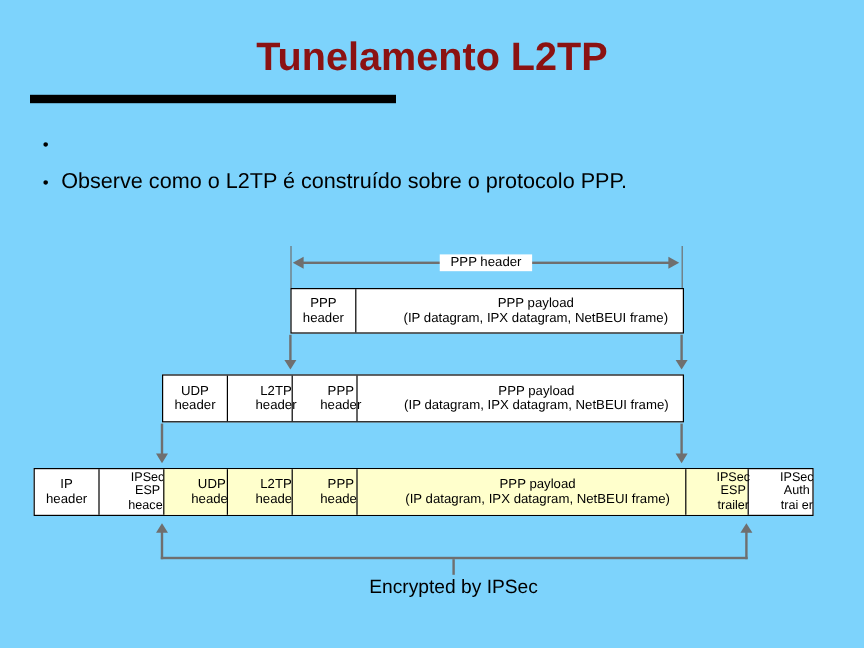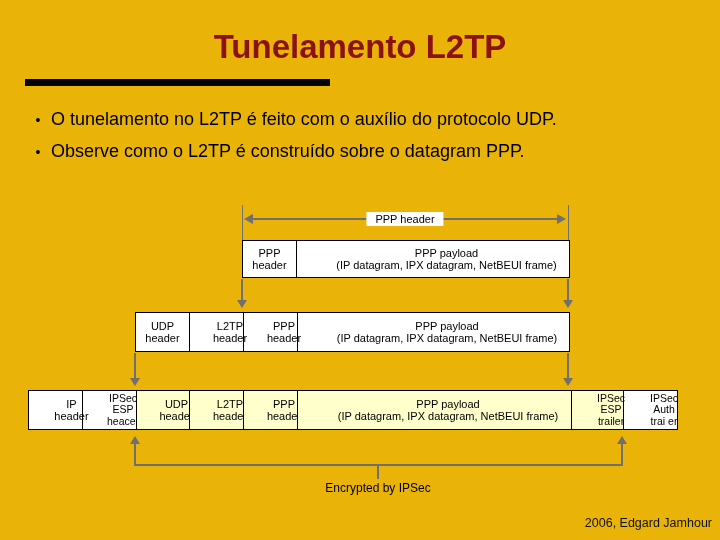--- a/index.html
+++ b/index.html
@@ -1,19 +1,19 @@
 <!DOCTYPE html>
 <html><head>
 <meta charset="utf-8">
 <style>
   html,body{margin:0;padding:0;background:#888;}
   .slide{
     position:relative;
     width:720px;height:540px;
-    background:#eab308;
+    background:#7dd3fc;
     margin:0 auto;
     overflow:hidden;
     font-family:"Liberation Sans", sans-serif;
     color:#000;
   }
   
   .title{
     position:absolute;left:0;top:28px;width:720px;
     text-align:center;
     font-size:33px;font-weight:bold;
@@ -72,43 +72,42 @@
   }
   .frame-arrow{position:absolute;left:244px;top:213px;width:322px;height:12px;}
   .frame-arrow .bar{position:absolute;left:7px;right:7px;top:5px;height:2px;background:#6F6F6F;}
   .frame-label{
     position:absolute;left:50%;top:-1px;transform:translateX(-50%);
     background:#fff;padding:0 9px;
     font-size:11px;line-height:14px;white-space:nowrap;
   }
   .encrypted-label{
     position:absolute;left:278px;top:481px;width:200px;
-    text-align:center;font-size:12px;
+    text-align:center;font-size:16px;
   }
   .credit{
     position:absolute;right:8px;top:516px;
     font-size:12.5px;color:#111;
   }
 </style>
 </head>
 <body>
 
 <div class="slide">
 
   <div class="title">Tunelamento L2TP</div>
   <div class="title-rule"></div>
 
   <div class="bullets">
     <div class="bullet-item">
       <span class="bullet-marker">•</span>
-      <span class="bullet-text">O tunelamento no L2TP é feito com o auxílio do protocolo UDP.</span>
     </div>
     <div class="bullet-item">
       <span class="bullet-marker">•</span>
-      <span class="bullet-text">Observe como o L2TP é construído sobre o datagram PPP.</span>
+      <span class="bullet-text">Observe como o L2TP é construído sobre o protocolo PPP.</span>
     </div>
   </div>
 
   <div class="diagram">
 
     <div class="vline" style="left:242px;top:205px;height:35px;"></div>
     <div class="vline" style="left:568px;top:205px;height:35px;"></div>
 
     <div class="frame-arrow">
       <span class="head-left" style="left:0;top:1px;"></span>
@@ -139,21 +138,21 @@
       <div class="cell sep" style="left:161px;right:0;">PPP payload
 (IP datagram, IPX datagram, NetBEUI frame)</div>
     </div>
 
     <div class="shaft-v" style="left:134px;top:353px;height:26px;"></div>
     <div class="head-down" style="left:130px;top:378px;"></div>
     <div class="shaft-v" style="left:567px;top:353px;height:26px;"></div>
     <div class="head-down" style="left:563px;top:378px;"></div>
 
     <div class="row" style="left:28px;top:390px;width:650px;height:40px;">
-      <div class="cell" style="left:16px;width:53px;">IP
+      <div class="cell" style="left:0;width:53px;">IP
 header</div>
       <div class="cell sep" style="left:53px;width:54px;font-size:10.5px;line-height:11.5px;">IPSec
 ESP
 heacer</div>
       <div class="cell sep hl" style="left:107px;width:53px;">UDP
 header</div>
       <div class="cell sep hl" style="left:160px;width:54px;">L2TP
 header</div>
       <div class="cell sep hl" style="left:214px;width:54px;">PPP
 header</div>
@@ -170,15 +169,14 @@
     <div class="head-up" style="left:130px;top:436px;"></div>
     <div class="shaft-v" style="left:134px;top:443px;height:23px;"></div>
     <div class="head-up" style="left:617px;top:436px;"></div>
     <div class="shaft-v" style="left:621px;top:443px;height:23px;"></div>
     <div class="hline" style="left:134px;top:464px;width:489px;"></div>
     <div class="shaft-v" style="left:377px;top:466px;height:13px;"></div>
     <div class="encrypted-label">Encrypted by IPSec</div>
 
   </div>
 
-  <div class="credit">2006, Edgard Jamhour</div>
 
 </div>
 
 </body></html>

